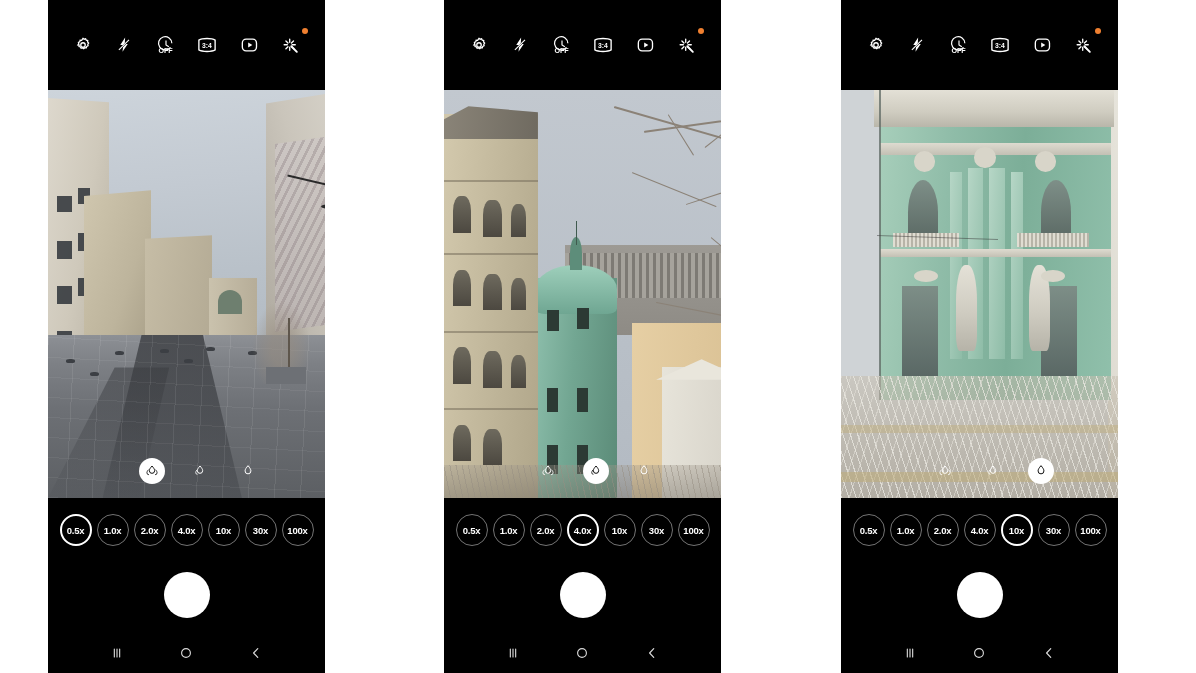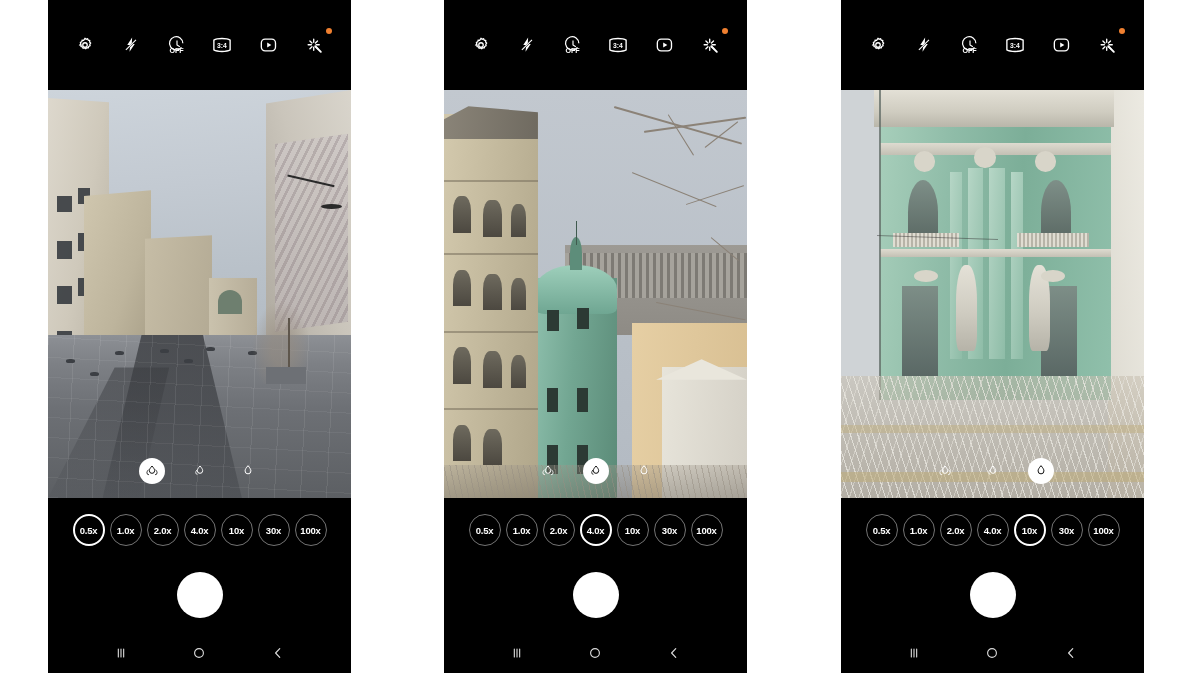--- a/index.html
+++ b/index.html
@@ -7,21 +7,21 @@
     width:1196px;height:673px;
     background:#ffffff;
     font-family:"Liberation Sans", sans-serif;
     overflow:hidden;
   }
   .stage{position:relative;width:1196px;height:673px;}
 
   .phone{
     position:absolute;
     top:0;
-    width:303px;height:673px;
+    width:277px;height:673px;
     background:#000000;
     overflow:hidden;
   }
   #phone-0{left:48px;}
   #phone-1{left:444px;}
   #phone-2{left:841px;}
 
   
   .toolbar{
     position:absolute;top:0;left:0;right:0;height:90px;

